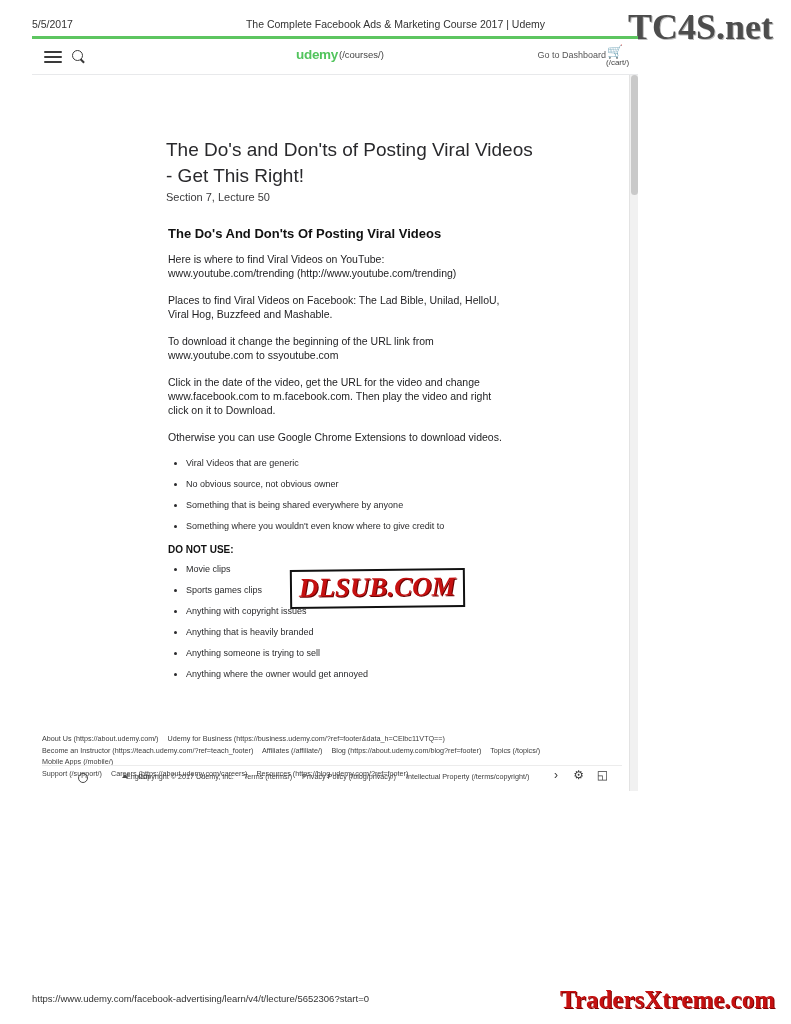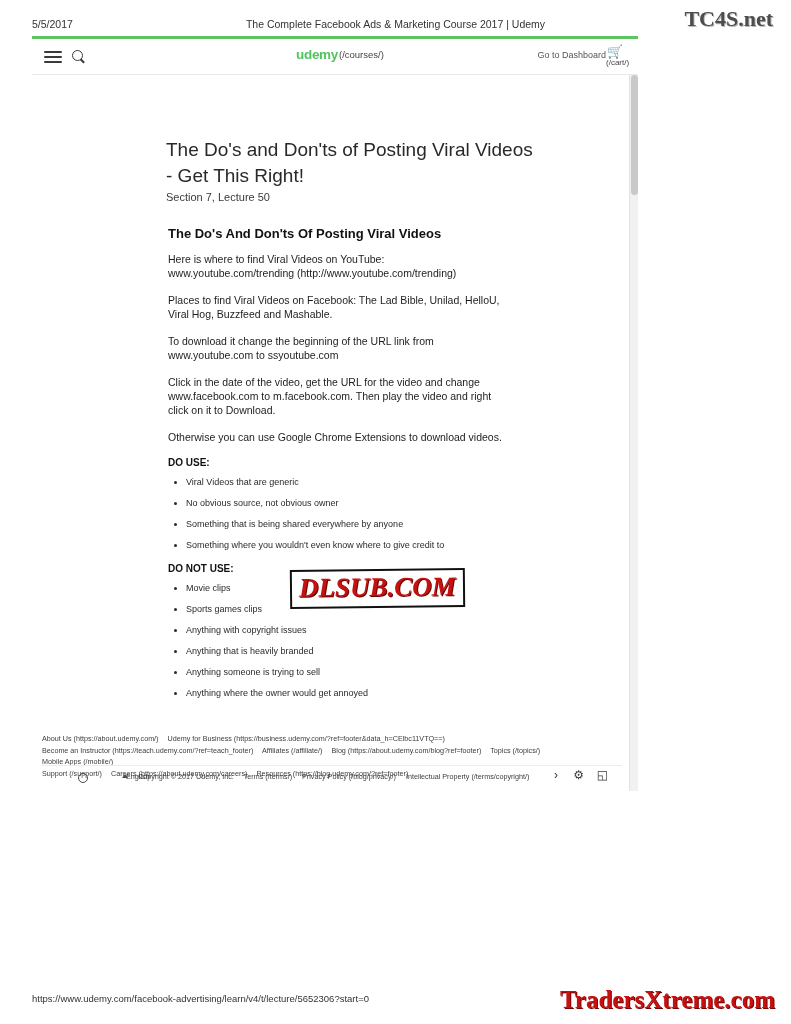--- a/index.html
+++ b/index.html
@@ -39,21 +39,21 @@
     text-align: center;
   }
 
   
   .wm-top {
     position: absolute;
     right: 18px;
     top: 6px;
     font-family: "Liberation Serif", serif;
     font-weight: bold;
-    font-size: 22px;
+    font-size: 36px;
     color: #4d4d4d;
     letter-spacing: 0px;
     text-shadow: 1px 1px 0 #bbb;
   }
 
   
   .page {
     position: absolute;
     left: 32px;
     top: 36px;
@@ -403,21 +403,20 @@
 
     <div class="body-wrap">
       <div class="body-h">The Do's And Don'ts Of Posting Viral Videos</div>
 
       <p class="body-p">Here is where to find Viral Videos on YouTube: www.youtube.com/trending (http://www.youtube.com/trending)</p>
       <p class="body-p">Places to find Viral Videos on Facebook: The Lad Bible, Unilad, HelloU, Viral Hog, Buzzfeed and Mashable.</p>
       <p class="body-p">To download it change the beginning of the URL link from www.youtube.com to ssyoutube.com</p>
       <p class="body-p">Click in the date of the video, get the URL for the video and change www.facebook.com to m.facebook.com. Then play the video and right click on it to Download.</p>
       <p class="body-p">Otherwise you can use Google Chrome Extensions to download videos.</p>
 
-      <div class="label-strong">DO USE:</div>
       <ul class="list">
         <li>Viral Videos that are generic</li>
         <li>No obvious source, not obvious owner</li>
         <li>Something that is being shared everywhere by anyone</li>
         <li>Something where you wouldn't even know where to give credit to</li>
       </ul>
 
       <div class="label-strong">DO NOT USE:</div>
       <ul class="list">
         <li>Movie clips</li>

